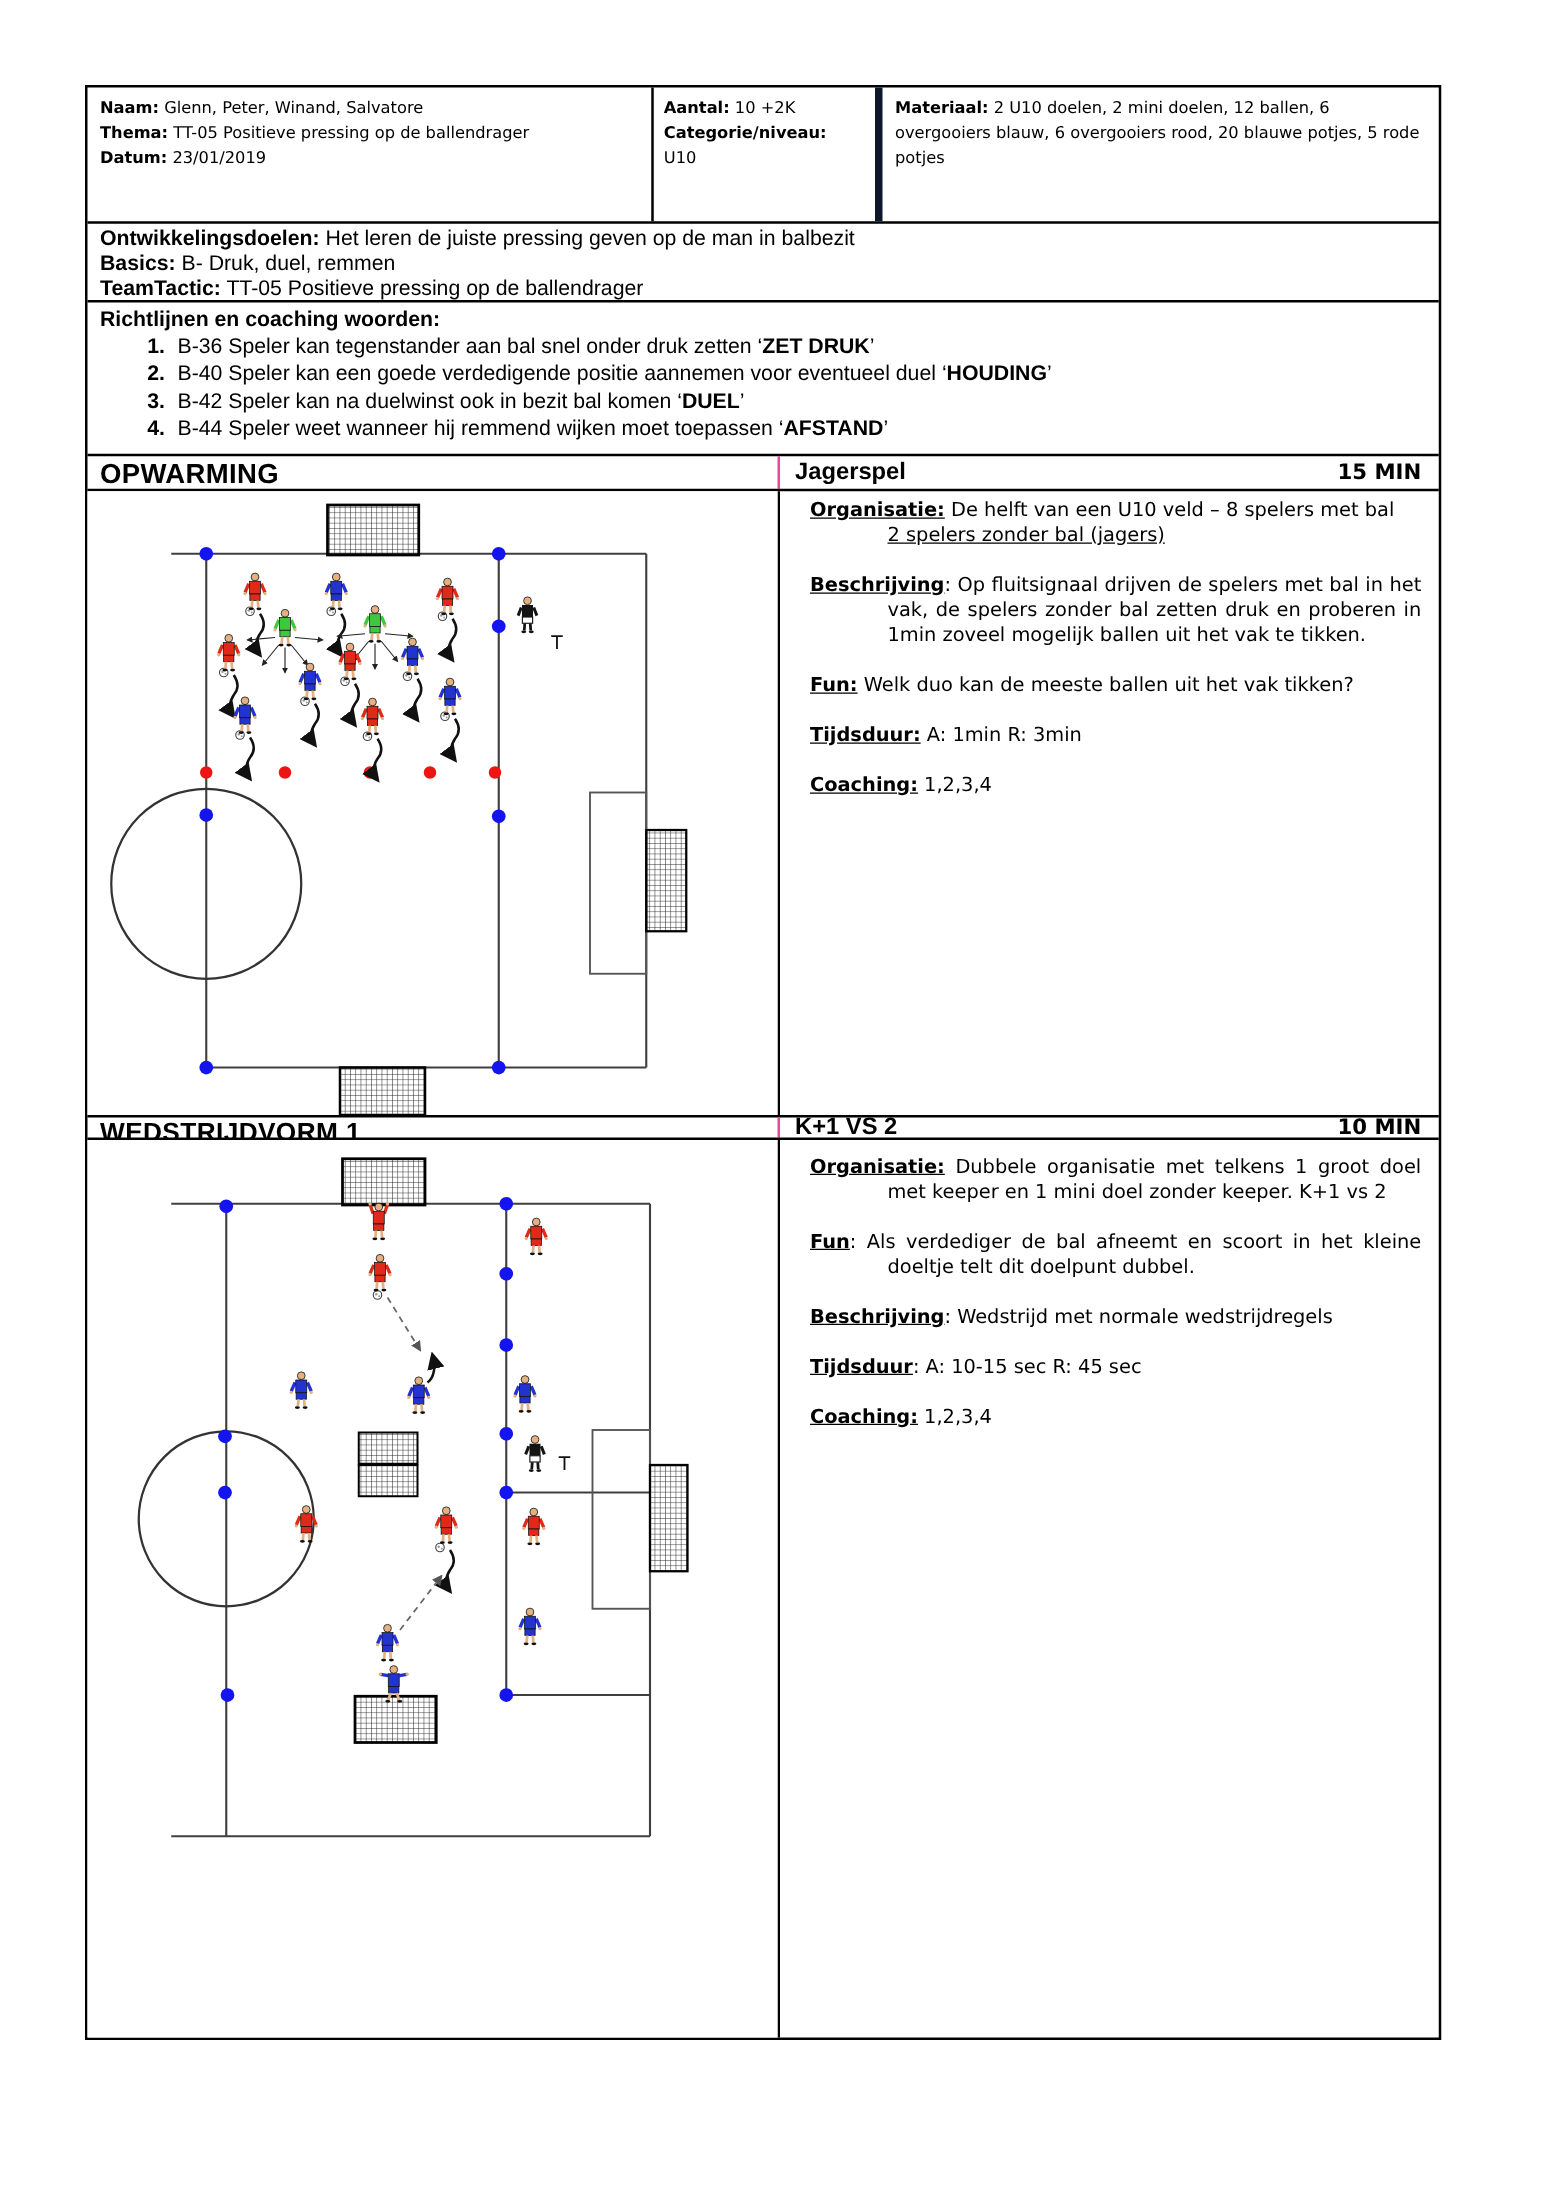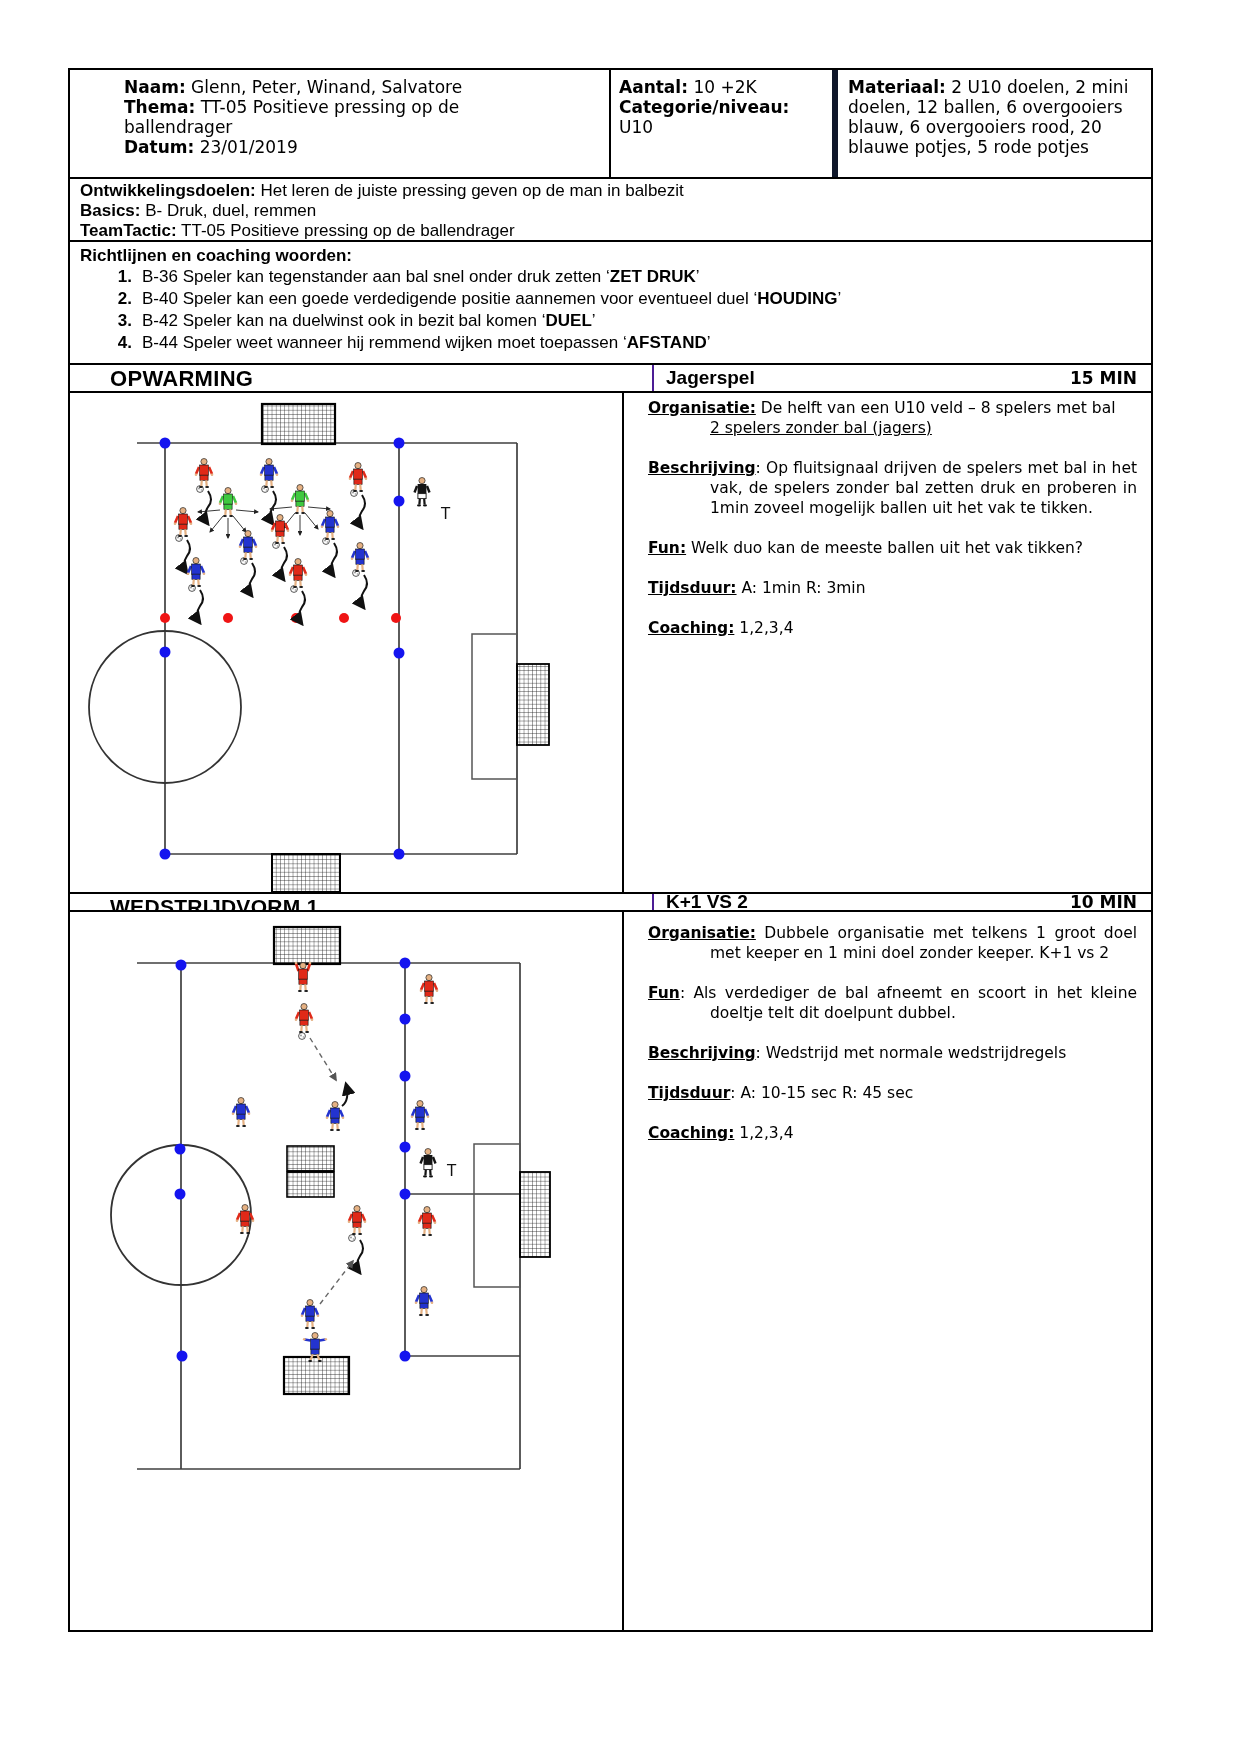--- a/index.html
+++ b/index.html
@@ -4,37 +4,37 @@
 <style>
   html,body{margin:0;padding:0;background:#fff;}
   .page{position:relative;width:1241px;height:1754px;background:#fff;overflow:hidden;
         font-family:"DejaVu Sans",sans-serif;color:#000;}
   .doc{position:absolute;left:68px;top:68px;width:1085px;height:1564px;
        border:2px solid #000;box-sizing:border-box;display:flex;flex-direction:column;background:#fff;}
   .row{box-sizing:border-box;}
   .bt{border-top:2px solid #000;}
   
   .row-header{display:flex;height:107px;}
-  .hc{box-sizing:border-box;font-size:17px;line-height:20px;margin-left:44px;}
+  .hc{box-sizing:border-box;font-size:13px;line-height:20px;}
   .hc1{width:451px;padding:7px 10px;}
   .hc2{width:179px;border-left:2px solid #000;padding:7px 8px;}
   .hc3{flex:1;border-left:6px solid #0f172a;padding:7px 10px;}
   .b{font-weight:bold;}
   
   .row-goals{height:63px;padding:2px 10px;font-family:"Liberation Sans",sans-serif;
              font-size:17px;line-height:20px;}
   .row-richt{height:123px;padding:3px 10px;font-family:"Liberation Sans",sans-serif;
              font-size:17px;line-height:21px;}
   .ritem{line-height:22px;}
   .rnum{display:inline-block;width:52px;text-align:right;font-weight:bold;margin-right:10px;}
   
-  .band{display:flex;padding-left:30px;}
+  .band{display:flex;}
   .band-left{width:552px;box-sizing:border-box;padding:1px 0 0 10px;
              font-family:"Liberation Sans",sans-serif;font-weight:bold;font-size:22px;line-height:25px;letter-spacing:.3px;}
-  .band-right{flex:1;border-left:2px solid #4c1d95;display:flex;justify-content:space-between;
+  .band-right{flex:1;border-left:2px solid #ec4899;display:flex;justify-content:space-between;
               align-items:center;padding:0 14px 0 12px;}
   .ex-title{font-family:"Liberation Sans",sans-serif;font-weight:bold;font-size:19px;}
   .ex-dur{font-family:"DejaVu Sans",sans-serif;font-weight:bold;font-size:17px;}
   .band1{height:28px;}
   .band2{height:18px;}
   
   .content{display:flex;}
   .content1{height:501px;}
   .content2{flex:1;}
   .diagram-cell{width:552px;position:relative;background:#fff;}

